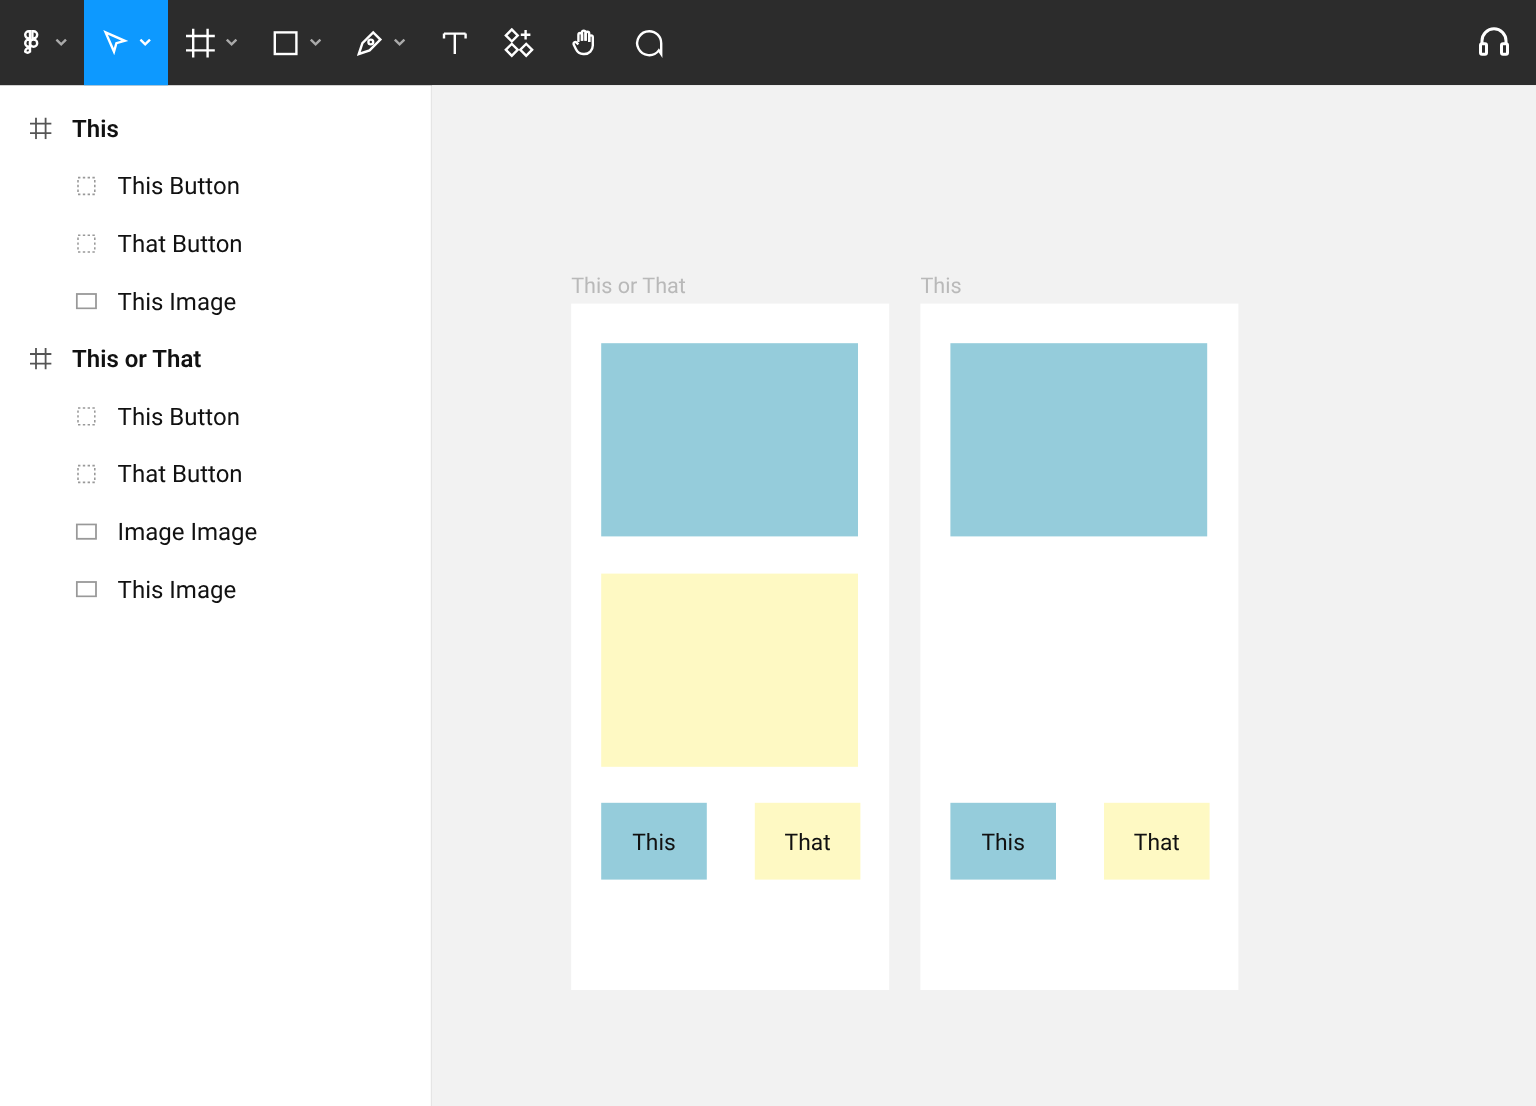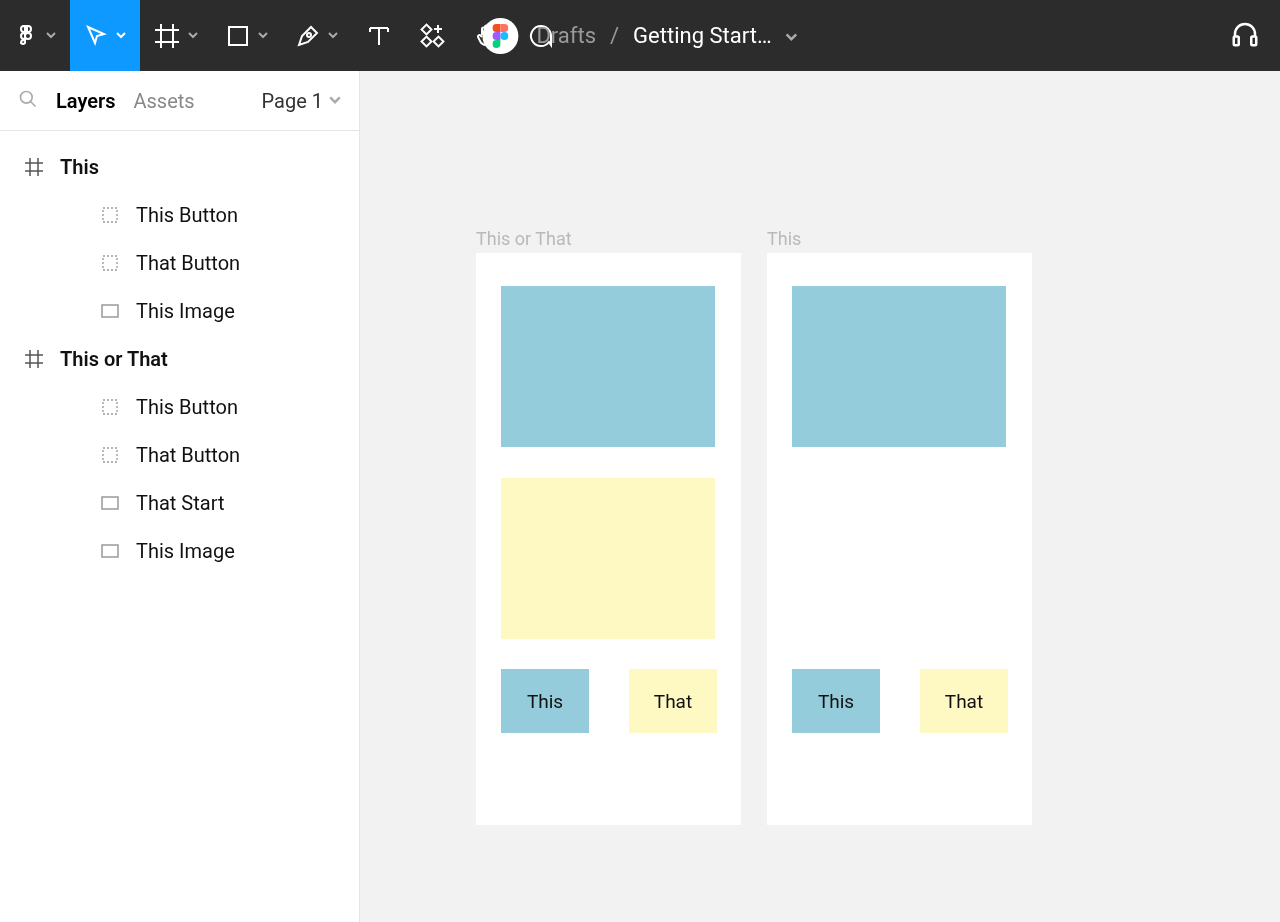--- a/index.html
+++ b/index.html
@@ -116,21 +116,21 @@
     display: flex;
     align-items: center;
     height: 48px;
     padding-left: 24px;
     gap: 16px;
     font-size: 20px;
     cursor: pointer;
     color: #111;
   }
   .layer-row.child {
-    padding-left: 100px;
+    padding-left: 62px;
   }
   .layer-row.frame .label { font-weight: 600; }
   .layer-icon {
     width: 20px;
     height: 20px;
     display: flex;
     align-items: center;
     justify-content: center;
     color: #777;
   }
@@ -282,73 +282,35 @@
 
   <div class="tool-group">
     <span>
       <svg width="26" height="26" viewBox="0 0 26 26" fill="none" stroke="white" stroke-width="2">
         <path d="M22 12a9 9 0 1 1-4-7.5L22 4v8a9 9 0 0 1-9 9 9 9 0 0 1-8-5" stroke="none"></path>
         <path d="M13 3a10 10 0 1 0 8 16l2 3V13A10 10 0 0 0 13 3z"></path>
       </svg>
     </span>
   </div>
 
-  <div class="toolbar-center">
-    <span class="figma-logo">
-      <svg width="16" height="24" viewBox="0 0 16 24">
-        <path fill="#f24e1e" d="M4 0h4v8H4a4 4 0 1 1 0-8z"></path>
-        <path fill="#ff7262" d="M12 0H8v8h4a4 4 0 1 0 0-8z"></path>
-        <path fill="#a259ff" d="M4 8h4v8H4a4 4 0 1 1 0-8z"></path>
-        <circle fill="#1abcfe" cx="12" cy="12" r="4"></circle>
-        <path fill="#0acf83" d="M4 16h4v4a4 4 0 1 1-4-4z"></path>
-      </svg>
-    </span>
-    <div class="breadcrumb">
-      <span class="muted">Drafts</span>
-      <span class="sep">/</span>
-      <span class="current">Getting Start…</span>
-      <span class="chev">
-        <svg width="12" height="10" viewBox="0 0 10 8">
-            <path d="M1 1l4 4 4-4" stroke="#aaa" stroke-width="2" fill="none"></path>
-          </svg>
-      </span>
-    </div>
-  </div>
 
   <div class="toolbar-right">
     <span>
       <svg width="30" height="30" viewBox="0 0 24 24" fill="none" stroke="white" stroke-width="2">
         <path d="M4 14v-2a8 8 0 0 1 16 0v2"></path>
         <rect x="3" y="14" width="4" height="7" rx="1"></rect>
         <rect x="17" y="14" width="4" height="7" rx="1"></rect>
       </svg>
     </span>
   </div>
 </div>
 
 <div class="main">
 
   <div class="sidebar">
-    <div class="sidebar-header">
-      <span class="search-icon">
-        <svg width="20" height="20" viewBox="0 0 24 24" fill="none" stroke="#aaa" stroke-width="2">
-          <circle cx="10" cy="10" r="7"></circle>
-            <line x1="21" y1="21" x2="15" y2="15"></line>
-        </svg>
-      </span>
-      <span class="tab active">Layers</span>
-      <span class="tab">Assets</span>
-      <span class="spacer"></span>
-      <span class="page-select">
-        <span>Page 1</span>
-        <svg width="12" height="10" viewBox="0 0 10 8">
-            <path d="M1 1l4 4 4-4" stroke="#aaa" stroke-width="2" fill="none"></path>
-          </svg>
-      </span>
-    </div>
 
     <div class="layer-list">
 
       <div class="layer-row frame">
         <span class="layer-icon">
           <svg width="18" height="18" viewBox="0 0 18 18" fill="none" stroke="#555" stroke-width="1.5">
             <line x1="5" y1="0" x2="5" y2="18"></line>
               <line x1="13" y1="0" x2="13" y2="18"></line>
             <line x1="0" y1="5" x2="18" y2="5"></line>
               <line x1="0" y1="13" x2="18" y2="13"></line>
@@ -407,21 +369,21 @@
             </svg>
         </span>
         <span class="label">That Button</span>
       </div>
       <div class="layer-row child">
         <span class="layer-icon">
           <svg width="18" height="14" viewBox="0 0 18 14" fill="none" stroke="#999" stroke-width="1.5">
               <rect x="1" y="1" width="16" height="12"></rect>
             </svg>
         </span>
-        <span class="label">That Start</span>
+        <span class="label">Image Image</span>
       </div>
       <div class="layer-row child">
         <span class="layer-icon">
           <svg width="18" height="14" viewBox="0 0 18 14" fill="none" stroke="#999" stroke-width="1.5">
               <rect x="1" y="1" width="16" height="12"></rect>
             </svg>
         </span>
         <span class="label">This Image</span>
       </div>
     </div>

